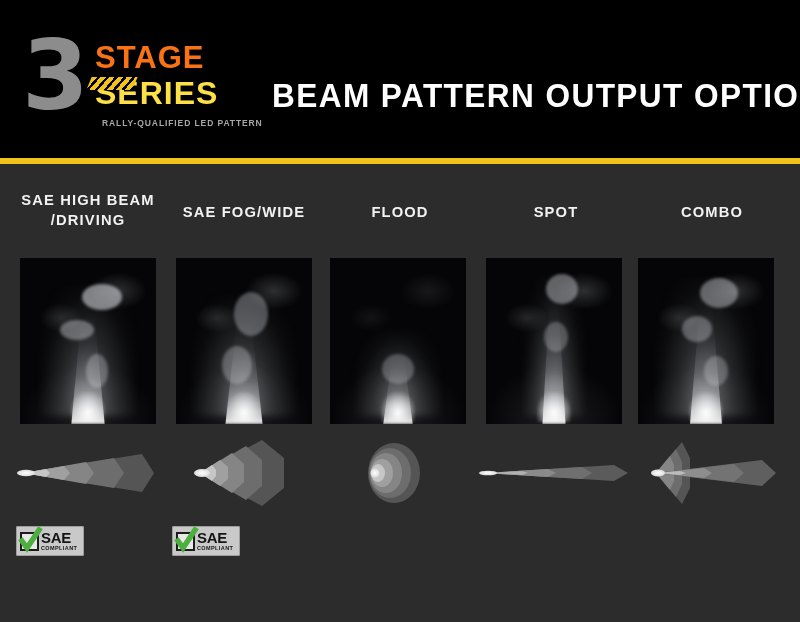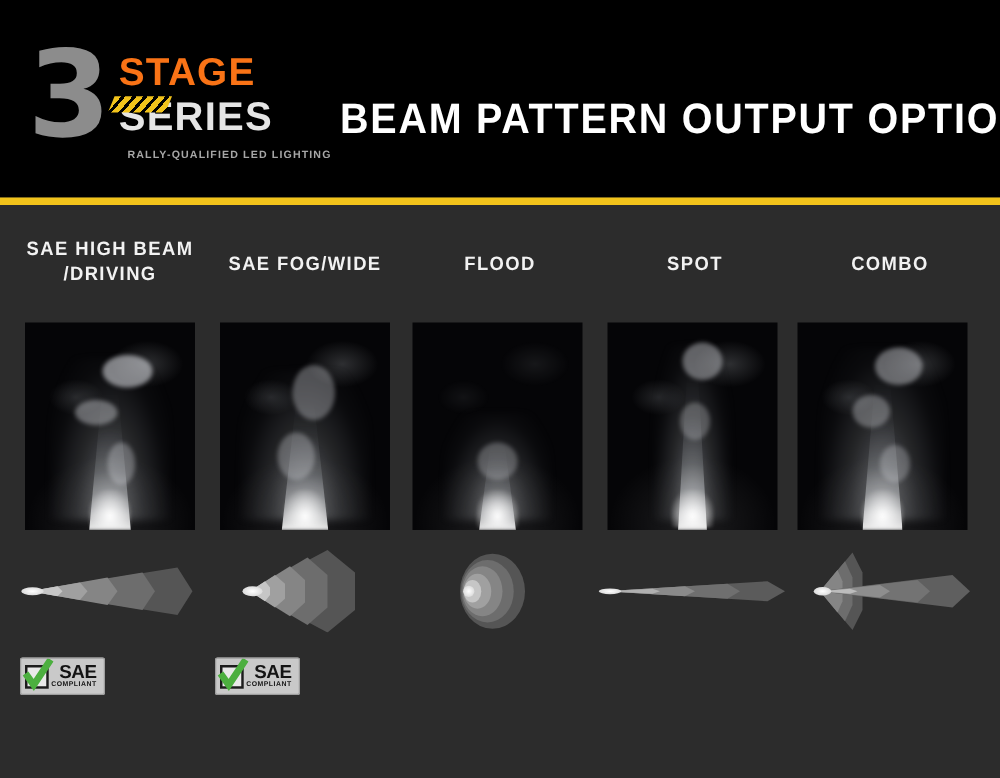--- a/index.html
+++ b/index.html
@@ -54,21 +54,21 @@
     letter-spacing: 1px;
     line-height: 1;
     white-space: nowrap;
   }
   #logo-stage {
     color: #f97316;
     font-size: 31px;
     text-transform: uppercase;
   }
   #logo-series {
-    color: #e5e5e5;
+    color: #fde047;
     font-size: 32px;
     text-transform: uppercase;
     margin-top: 4px;
   }
   #logo-slash {
     position: absolute;
     left: -6px;
     top: 35px;
     width: 46px;
     height: 13px;
@@ -221,21 +221,20 @@
     margin-left: 2px;
     line-height: 1;
   }
   .badge-sae {
     font-family: "Liberation Sans", sans-serif;
     font-size: 15px;
     font-weight: 700;
     color: #141414;
     letter-spacing: -0.3px;
     display: block;
-    text-align: right;
   }
   .badge-compliant {
     font-family: "Liberation Sans", sans-serif;
     font-size: 5.5px;
     font-weight: 700;
     color: #141414;
     letter-spacing: 0.4px;
     display: block;
     margin-top: 1px;
   }
@@ -247,21 +246,21 @@
 
   <div id="header">
 
     <div id="logo">
       <div id="logo-three">3</div>
       <div id="logo-stack">
         <div id="logo-slash"></div>
         <div class="logo-word" id="logo-stage">Stage</div>
         <div class="logo-word" id="logo-series">Series</div>
       </div>
-      <div id="logo-tagline">RALLY-QUALIFIED LED LIGHTING</div>
+      <div id="logo-tagline">RALLY-QUALIFIED LED PATTERN</div>
     </div>
 
     <div id="header-title">BEAM PATTERN OUTPUT OPTIONS</div>
   </div>
   <div id="accent-bar"></div>
 
   <div class="col" style="left:10px; width:156px;">
     <div class="col-label">
       <span>SAE HIGH BEAM</span><br>
       <span>/DRIVING</span>

